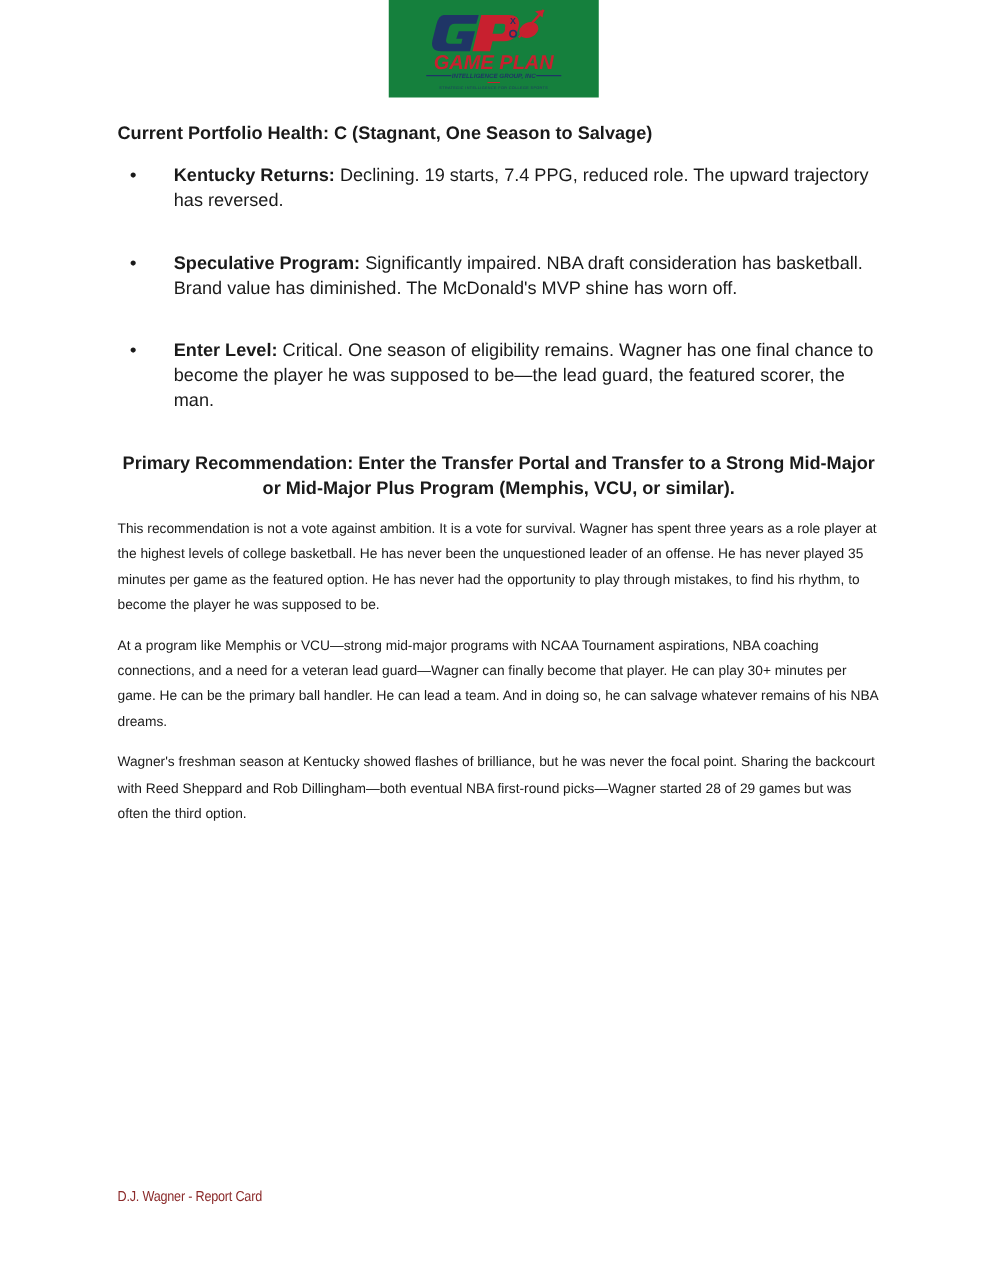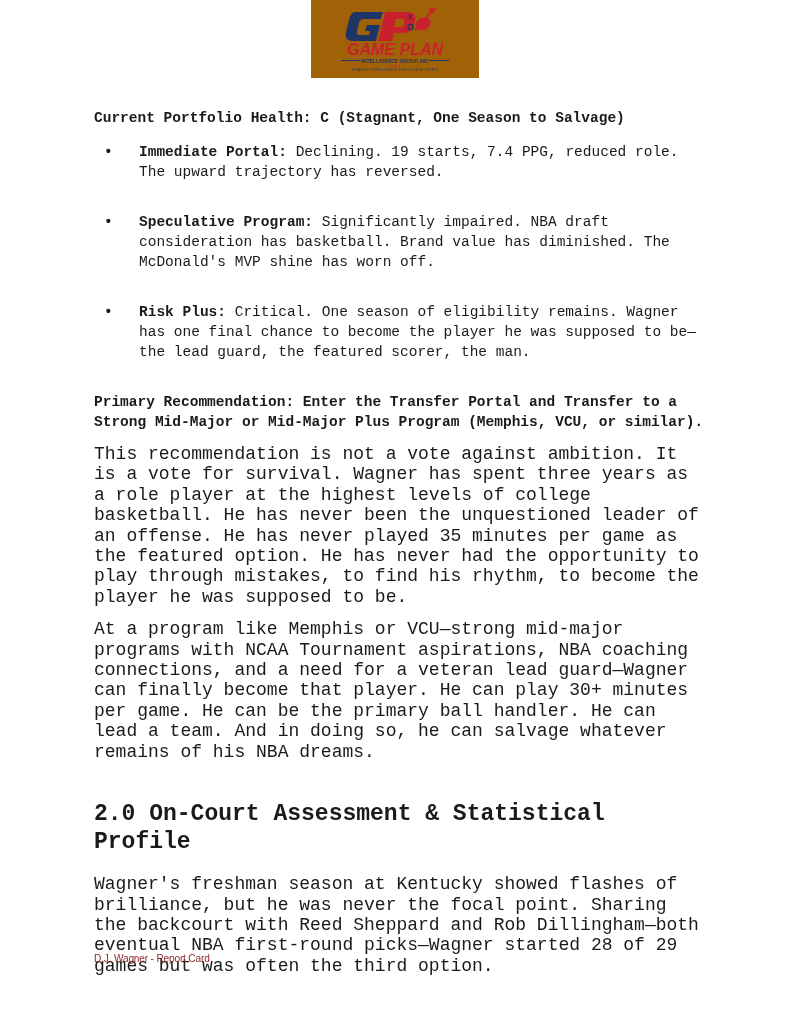--- a/index.html
+++ b/index.html
@@ -3,43 +3,44 @@
 <meta charset="utf-8">
 <style>
   html, body { margin: 0; padding: 0; background: #ffffff; }
   body {
     width: 791px; height: 1023px; position: relative; overflow: hidden;
     font-family: "Liberation Sans", "DejaVu Sans", sans-serif;
     color: #1a1a1a;
   }
   .logo {
     position: absolute; left: 311px; top: 0; width: 168px; height: 78px;
-    background: #a16207;
+    background: #15803d;
   }
   .logo svg { display: block; }
   .content {
-    position: absolute; left: 94px; top: 108px; width: 610px; font-family: Liberation Mono, monospace;
+    position: absolute; left: 94px; top: 97px; width: 610px;
   }
   .portfolio-heading {
     font-weight: bold; font-size: 14.5px; margin: 0 0 14px 0; line-height: 20px;
   }
   .bullets { list-style: none; margin: 0; padding: 0; }
   .bullet {
     position: relative; padding-left: 45px; font-size: 14.5px; line-height: 20px;
     margin-bottom: 30px;
   }
   .bullet .dot {
     position: absolute; left: 10px; top: 0; font-weight: bold;
   }
   .bullet .lbl { font-weight: bold; }
   .rec-heading {
     font-weight: bold; font-size: 14.5px; line-height: 20px;
     margin: 16px 0 12px 0;
+    text-align: center;
   }
-  .para { font-size: 18px; line-height: 20.4px; margin: 0 0 12px 0; }
+  .para { font-size: 11px; line-height: 20.4px; margin: 0 0 12px 0; }
   .h2 {
     font-size: 23px; font-weight: bold; margin: 38px 0 18px 0; line-height: 28px;
   }
   .h3 {
     font-size: 17px; font-weight: bold; line-height: 23px; margin: 0 0 22px 0;
   }
   .footer {
     position: absolute; left: 94px; top: 952px;
     font-family: "Liberation Sans Narrow", "Liberation Sans", sans-serif;
     font-size: 11.5px; color: #8b2a2a; letter-spacing: -0.2px;
@@ -72,33 +73,32 @@
     <text x="84" y="71" text-anchor="middle" font-family="Liberation Sans, sans-serif" font-size="3" fill="#1f3566" letter-spacing="0.3">STRATEGIC INTELLIGENCE FOR COLLEGE SPORTS</text>
   </svg>
 </div>
 
 <div class="content">
   <div class="portfolio-heading">Current Portfolio Health: C (Stagnant, One Season to Salvage)</div>
 
   <ul class="bullets">
     <li class="bullet">
       <span class="dot">•</span>
-      <span class="lbl">Immediate Portal:</span><span> Declining. 19 starts, 7.4 PPG, reduced role. The upward trajectory has reversed.</span>
+      <span class="lbl">Kentucky Returns:</span><span> Declining. 19 starts, 7.4 PPG, reduced role. The upward trajectory has reversed.</span>
     </li>
     <li class="bullet">
       <span class="dot">•</span>
       <span class="lbl">Speculative Program:</span><span> Significantly impaired. NBA draft consideration has basketball. Brand value has diminished. The McDonald's MVP shine has worn off.</span>
     </li>
     <li class="bullet">
       <span class="dot">•</span>
-      <span class="lbl">Risk Plus:</span><span> Critical. One season of eligibility remains. Wagner has one final chance to become the player he was supposed to be—the lead guard, the featured scorer, the man.</span>
+      <span class="lbl">Enter Level:</span><span> Critical. One season of eligibility remains. Wagner has one final chance to become the player he was supposed to be—the lead guard, the featured scorer, the man.</span>
     </li>
   </ul>
 
   <div class="rec-heading">Primary Recommendation: Enter the Transfer Portal and Transfer to a Strong Mid-Major or Mid-Major Plus Program (Memphis, VCU, or similar).</div>
   <p class="para">This recommendation is not a vote against ambition. It is a vote for survival. Wagner has spent three years as a role player at the highest levels of college basketball. He has never been the unquestioned leader of an offense. He has never played 35 minutes per game as the featured option. He has never had the opportunity to play through mistakes, to find his rhythm, to become the player he was supposed to be.</p>
   <p class="para">At a program like Memphis or VCU—strong mid-major programs with NCAA Tournament aspirations, NBA coaching connections, and a need for a veteran lead guard—Wagner can finally become that player. He can play 30+ minutes per game. He can be the primary ball handler. He can lead a team. And in doing so, he can salvage whatever remains of his NBA dreams.</p>
 
-  <h2 class="h2">2.0 On-Court Assessment &amp; Statistical Profile</h2>
   <p class="para">Wagner's freshman season at Kentucky showed flashes of brilliance, but he was never the focal point. Sharing the backcourt with Reed Sheppard and Rob Dillingham—both eventual NBA first-round picks—Wagner started 28 of 29 games but was often the third option.</p>
 </div>
 
 <div class="footer">D.J. Wagner - Report Card</div>
 
 </body></html>

